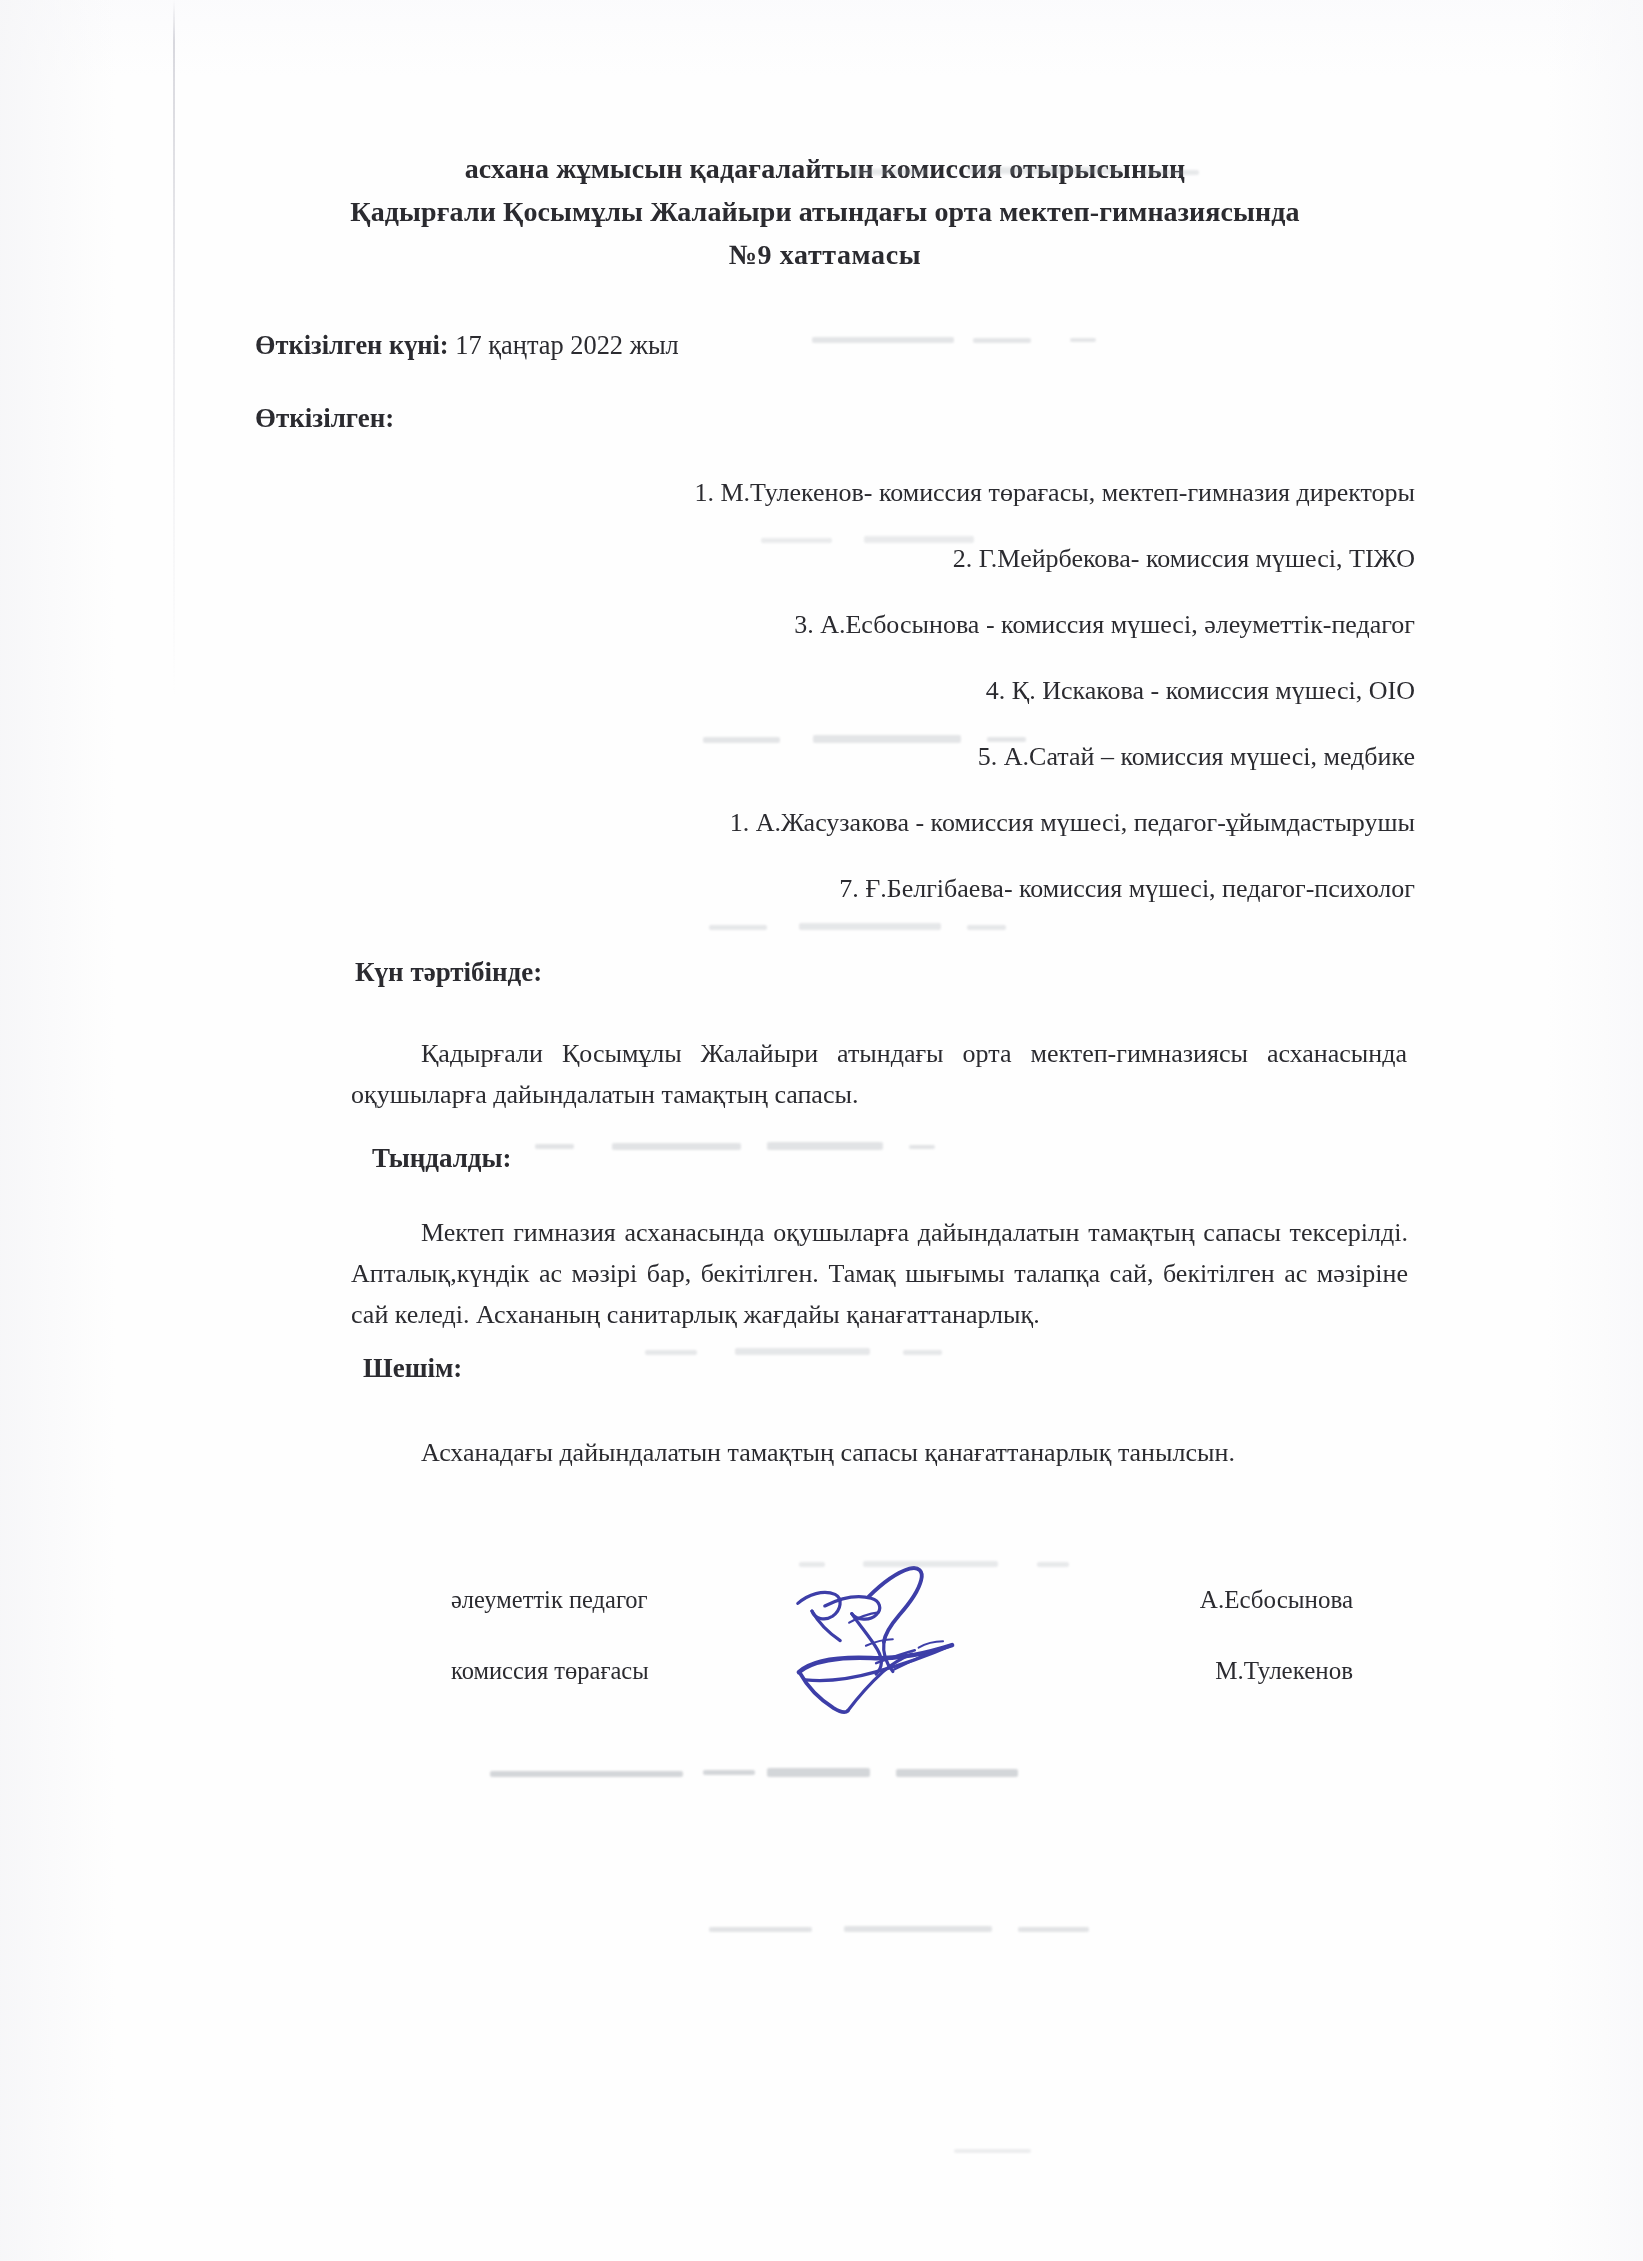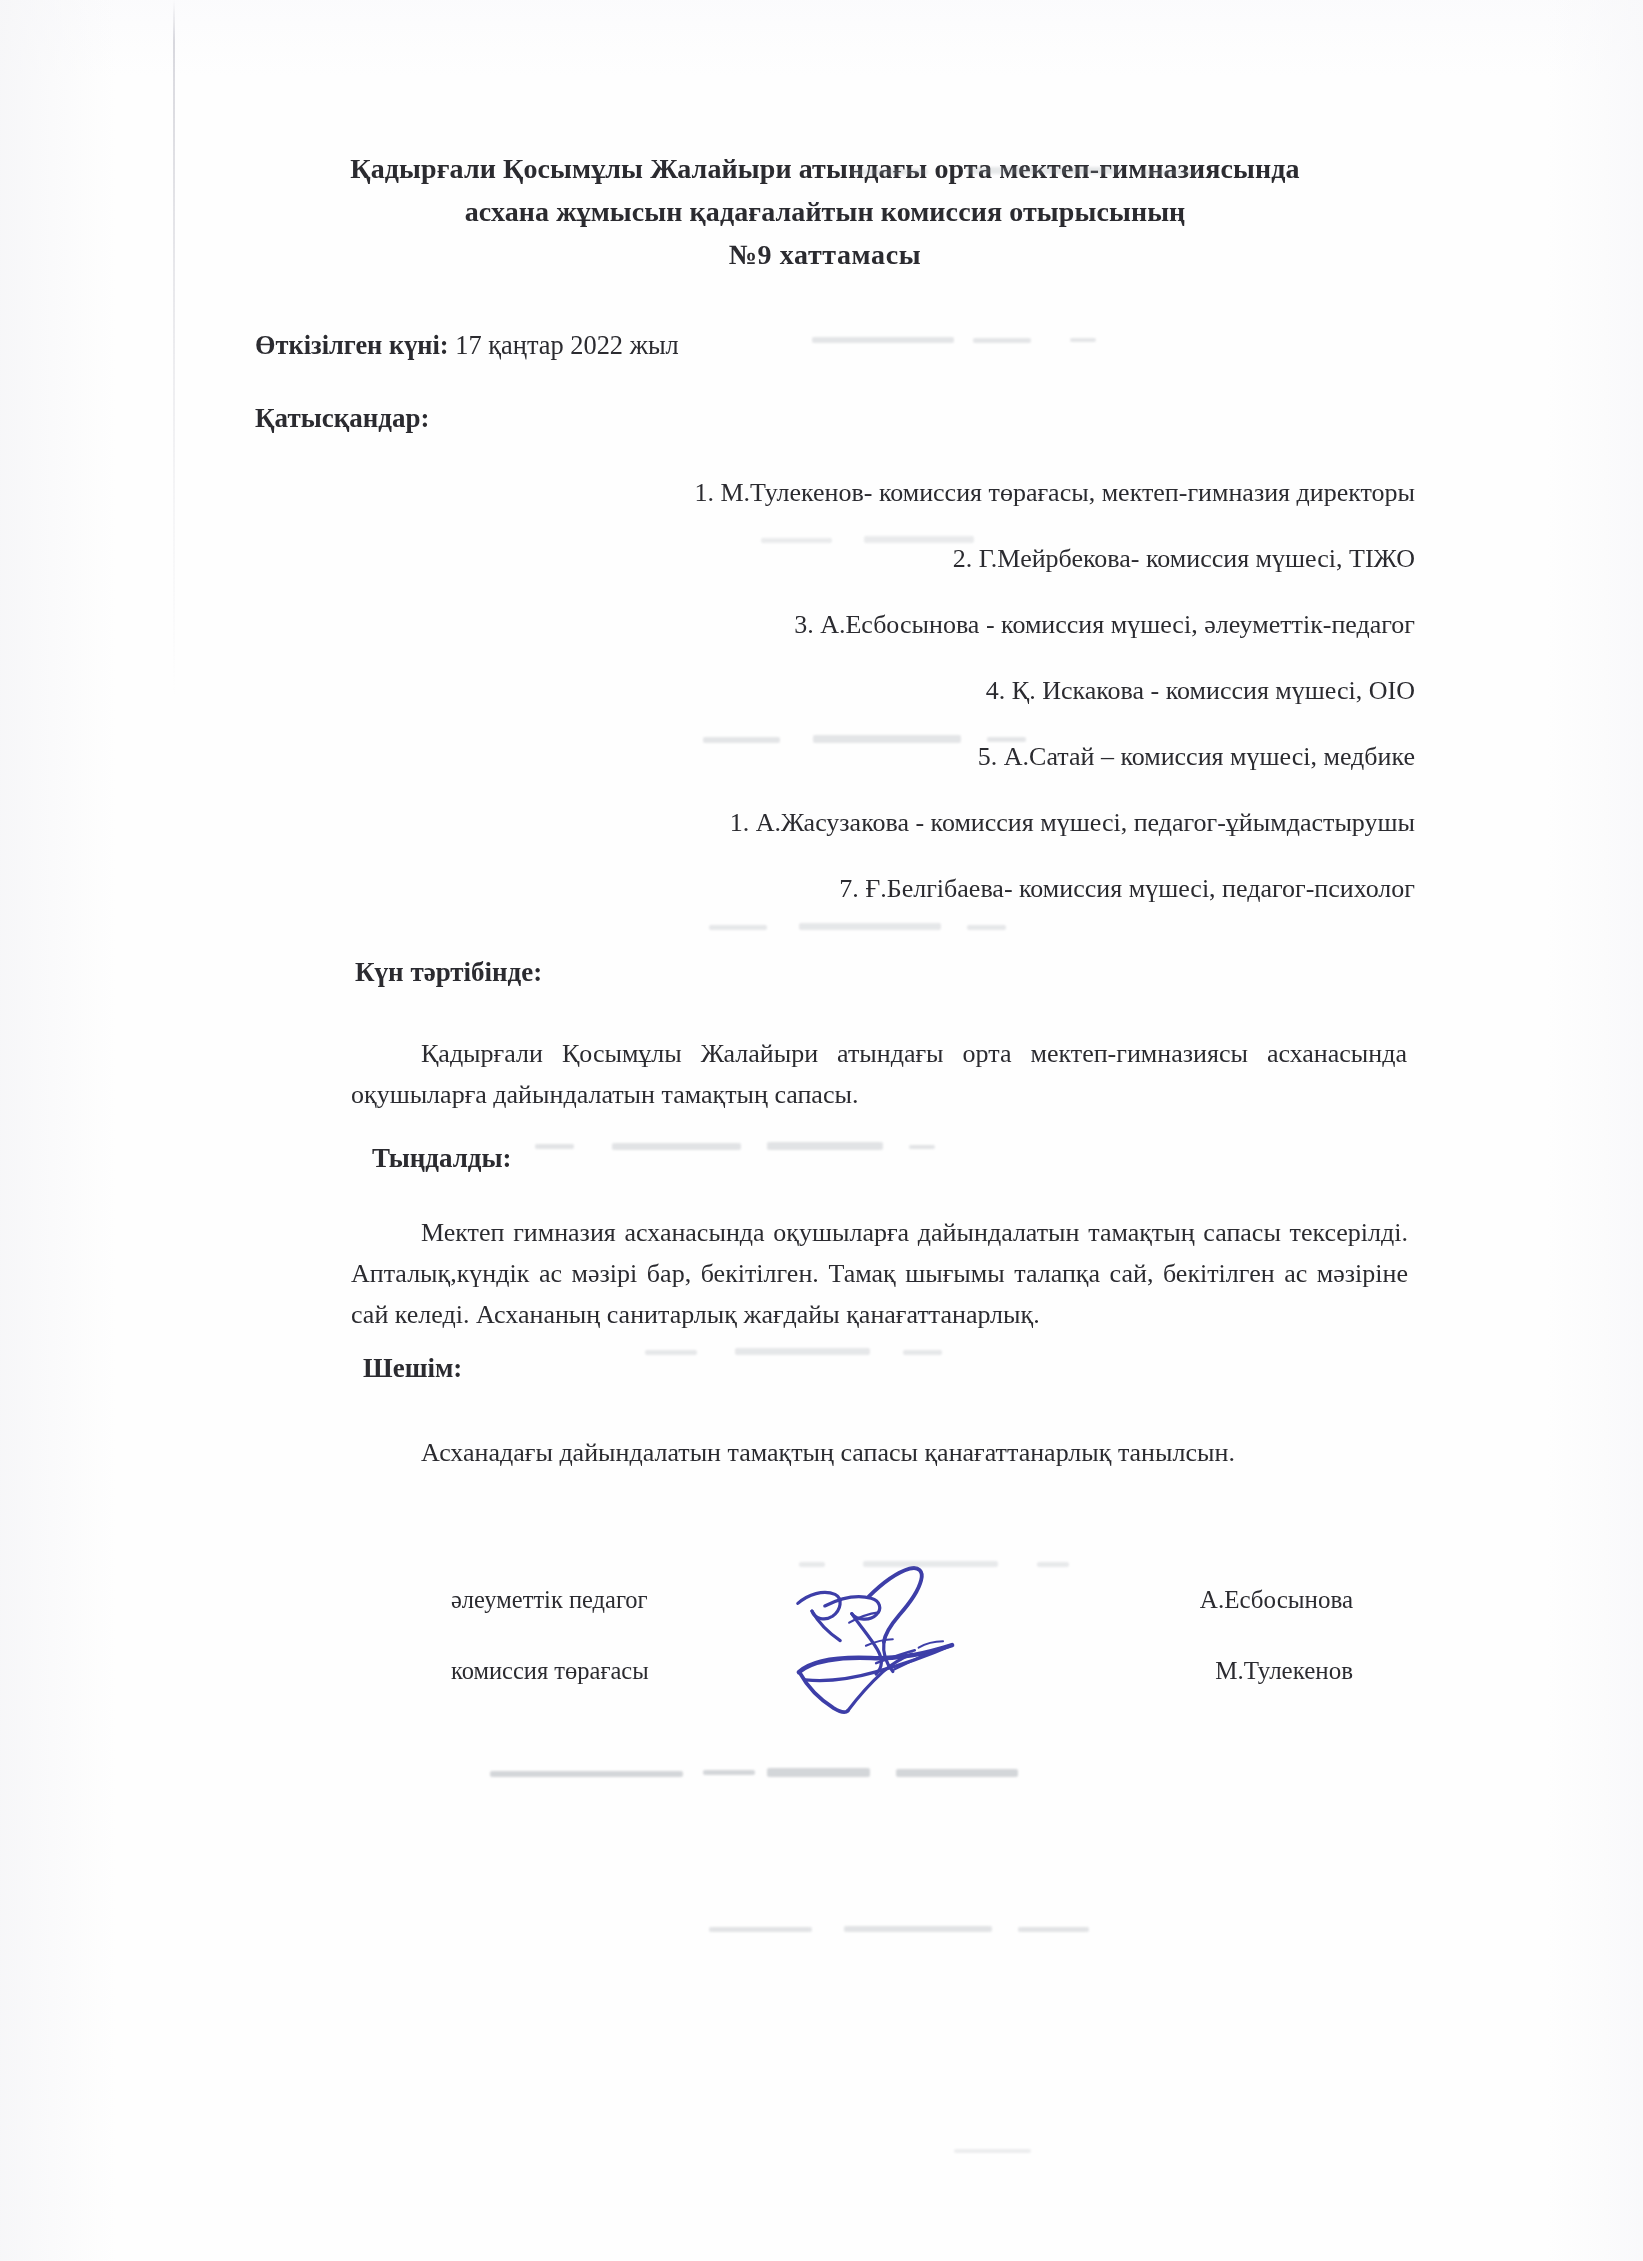--- a/index.html
+++ b/index.html
@@ -209,31 +209,31 @@
 </head>
 <body>
 
 <div class="page">
   <div class="scan-tone"></div>
   <div class="scan-edge-line"></div>
 
   <div class="content">
 
     <div class="title-block">
+      <div class="title-line l2">асхана жұмысын қадағалайтын комиссия отырысының</div>
       <div class="title-line l1">Қадырғали Қосымұлы Жалайыри атындағы орта мектеп-гимназиясында</div>
-      <div class="title-line l2">асхана жұмысын қадағалайтын комиссия отырысының</div>
       <div class="title-line l3">№9   хаттамасы</div>
     </div>
 
     <div class="date-row">
       <b>Өткізілген күні:</b>
       <span>17 қаңтар  2022 жыл</span>
     </div>
 
-    <div class="attendees-heading">Қатысқандар:</div>
+    <div class="attendees-heading">Өткізілген:</div>
 
     <div class="attendee-list">
       <div class="attendee">1. М.Тулекенов- комиссия  төрағасы, мектеп-гимназия директоры</div>
       <div class="attendee">2. Г.Мейрбекова- комиссия мүшесі, ТІЖО</div>
       <div class="attendee">3. А.Есбосынова -   комиссия мүшесі, әлеуметтік-педагог</div>
       <div class="attendee">4. Қ. Искакова  - комиссия мүшесі, ОІО</div>
       <div class="attendee">5. А.Сатай – комиссия мүшесі,    медбике</div>
       <div class="attendee">1. А.Жасузакова - комиссия мүшесі, педагог-ұйымдастырушы</div>
       <div class="attendee">7. Ғ.Белгібаева- комиссия мүшесі, педагог-психолог</div>
     </div>

